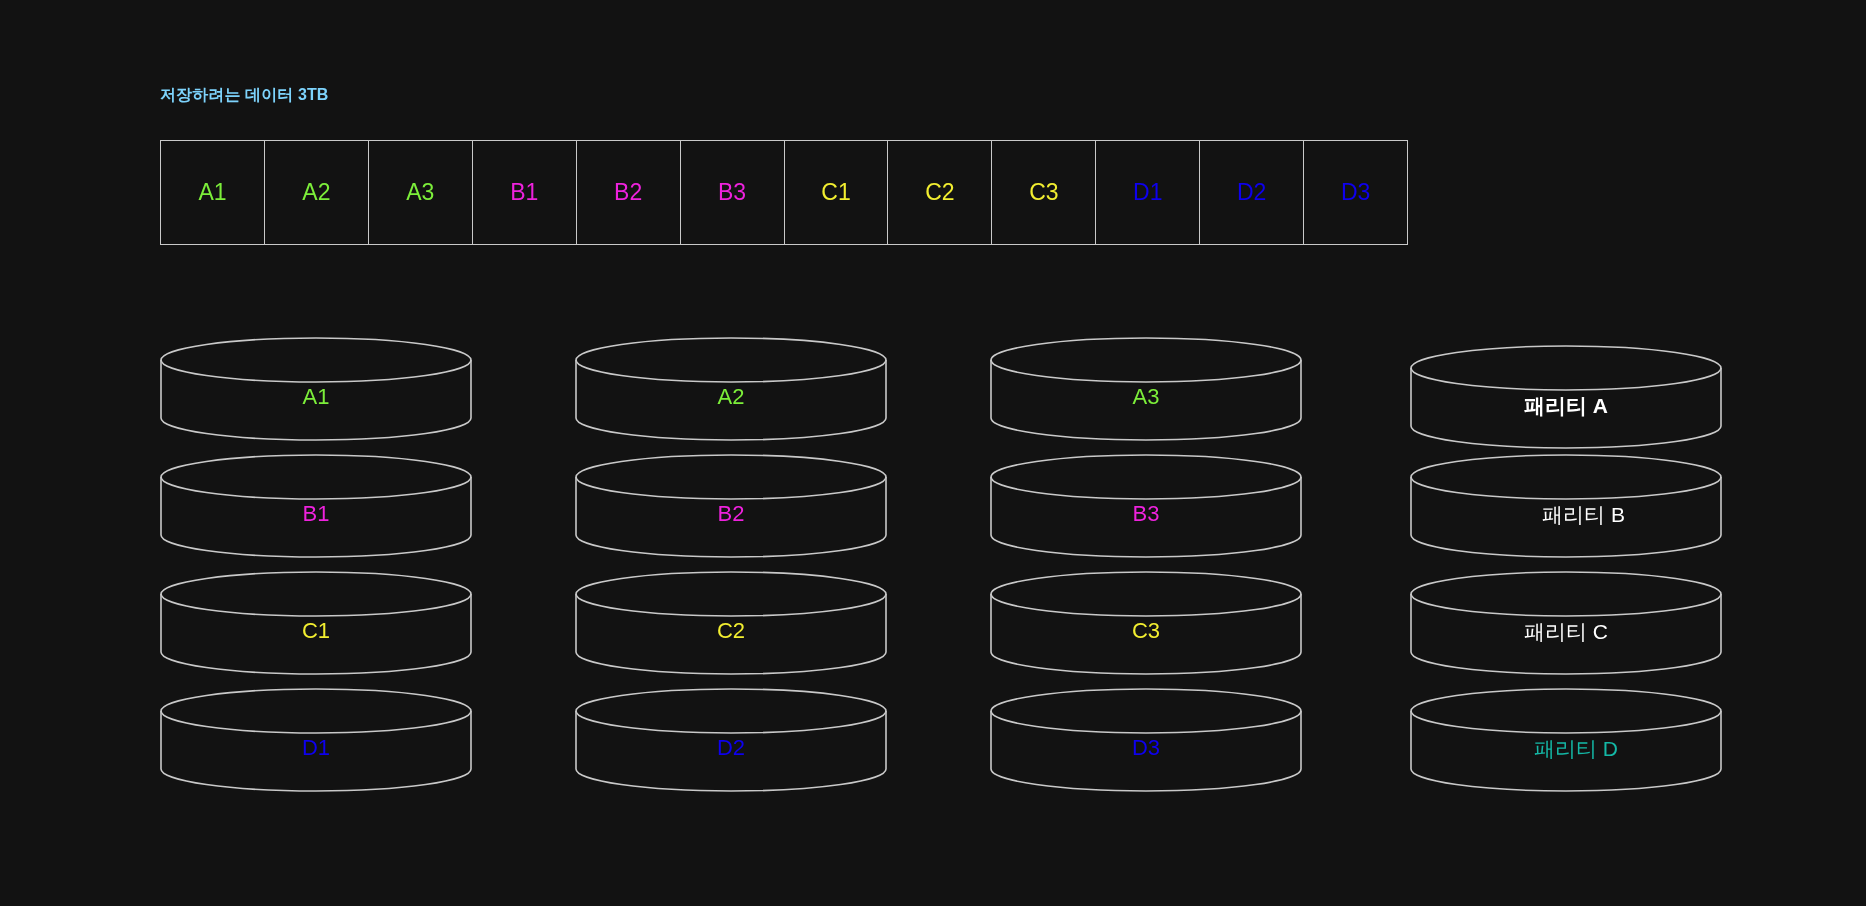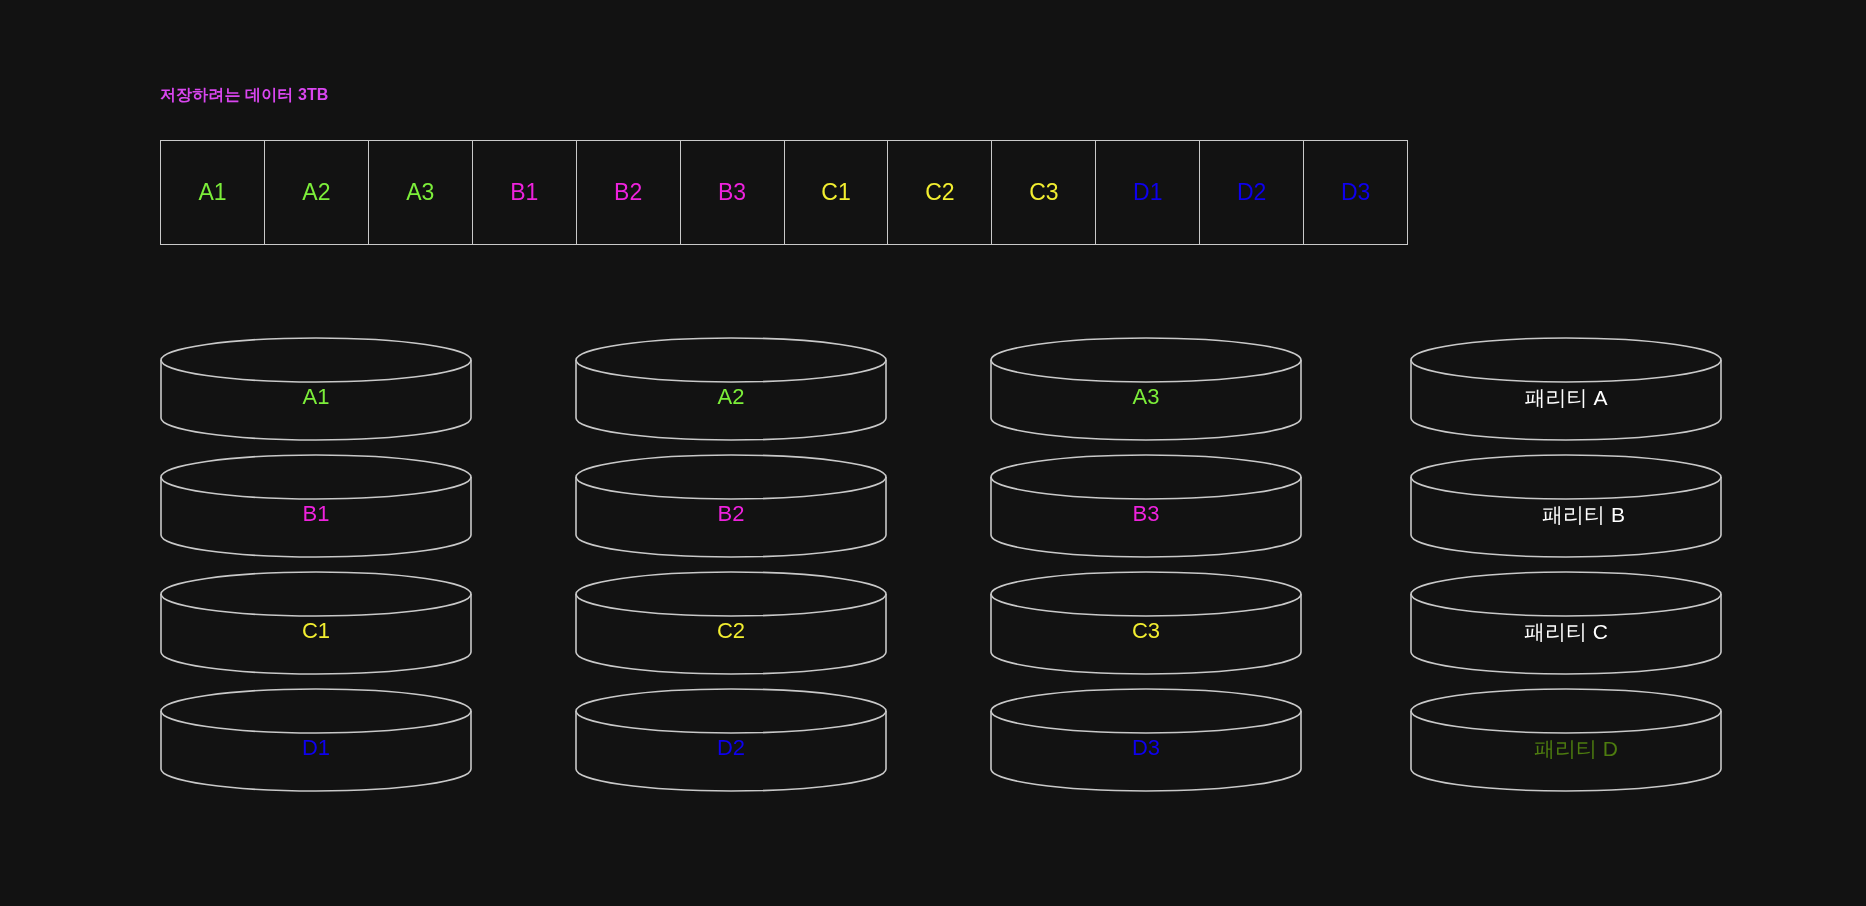--- a/index.html
+++ b/index.html
@@ -21,21 +21,21 @@
     height: 906px;
   }
 
   
   .title {
     position: absolute;
     left: 160px;
     top: 85px;
     font-size: 16px;
     font-weight: bold;
-    color: #d946ef;
+    color: #7dd3fc;
     letter-spacing: 0.1px;
     white-space: nowrap;
   }
 
   
   .stripe-table {
     position: absolute;
     left: 160px;
     top: 140px;
     width: 1248px;
@@ -126,21 +126,21 @@
         </svg>
         <div class="cyl-label" style="color: rgb(124, 238, 58);">A2</div>
       </div>
       <div class="cyl" style="left: 990px; top: 338px;">
         <svg viewBox="0 0 312 102">
           <path d="M 1,22 A 155,22 0 0 1 311,22 L 311,80 A 155,22 0 0 1 1,80 Z" fill="none" stroke="#c9c9c9" stroke-width="1.6"></path>
           <path d="M 1,22 A 155,22 0 0 0 311,22" fill="none" stroke="#c9c9c9" stroke-width="1.6"></path>
         </svg>
         <div class="cyl-label" style="color: rgb(124, 238, 58);">A3</div>
       </div>
-      <div class="cyl" style="left: 1410px; top: 338px;">
+      <div class="cyl" style="left: 1410px; top: 346px; font-weight: bold;">
         <svg viewBox="0 0 312 102">
           <path d="M 1,22 A 155,22 0 0 1 311,22 L 311,80 A 155,22 0 0 1 1,80 Z" fill="none" stroke="#c9c9c9" stroke-width="1.6"></path>
           <path d="M 1,22 A 155,22 0 0 0 311,22" fill="none" stroke="#c9c9c9" stroke-width="1.6"></path>
         </svg>
         <div class="cyl-label korean" style="color: rgb(255, 255, 255);">패리티 A</div>
       </div>
       <div class="cyl" style="left: 160px; top: 455px;">
         <svg viewBox="0 0 312 102">
           <path d="M 1,22 A 155,22 0 0 1 311,22 L 311,80 A 155,22 0 0 1 1,80 Z" fill="none" stroke="#c9c9c9" stroke-width="1.6"></path>
           <path d="M 1,22 A 155,22 0 0 0 311,22" fill="none" stroke="#c9c9c9" stroke-width="1.6"></path>
@@ -215,17 +215,17 @@
           <path d="M 1,22 A 155,22 0 0 1 311,22 L 311,80 A 155,22 0 0 1 1,80 Z" fill="none" stroke="#c9c9c9" stroke-width="1.6"></path>
           <path d="M 1,22 A 155,22 0 0 0 311,22" fill="none" stroke="#c9c9c9" stroke-width="1.6"></path>
         </svg>
         <div class="cyl-label" style="color: rgb(14, 0, 238);">D3</div>
       </div>
       <div class="cyl" style="left: 1410px; top: 689px;">
         <svg viewBox="0 0 312 102">
           <path d="M 1,22 A 155,22 0 0 1 311,22 L 311,80 A 155,22 0 0 1 1,80 Z" fill="none" stroke="#c9c9c9" stroke-width="1.6"></path>
           <path d="M 1,22 A 155,22 0 0 0 311,22" fill="none" stroke="#c9c9c9" stroke-width="1.6"></path>
         </svg>
-        <div class="cyl-label korean" style="color: #4d7c0f; padding-left: 20px;">패리티 D</div>
+        <div class="cyl-label korean" style="color: #14b8a6; padding-left: 20px;">패리티 D</div>
       </div>
     </div>
 
 </div>
 
 </body></html>

